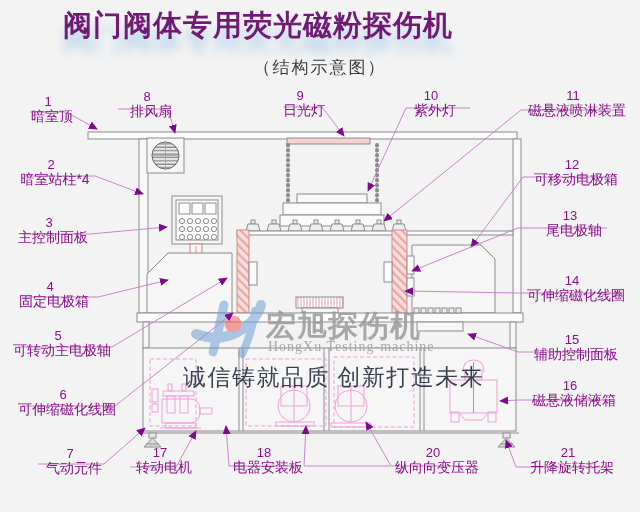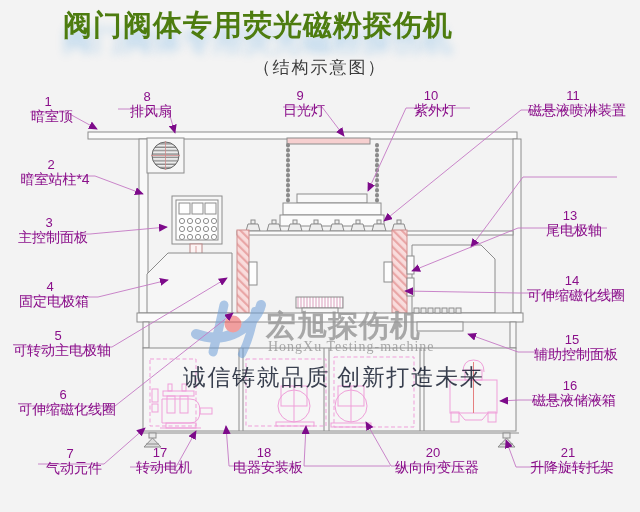--- a/index.html
+++ b/index.html
@@ -1,20 +1,20 @@
 <!DOCTYPE html>
 <html><head>
 <meta charset="utf-8">
 <style>
   html,body{margin:0;padding:0;}
   body{font-family:"Liberation Sans","DejaVu Sans",sans-serif;}
   #canvas{position:relative;width:640px;height:512px;background:#f3f3f3;overflow:hidden;}
   #canvas svg{position:absolute;left:0;top:0;}
   .title{position:absolute;left:0;top:6px;width:516px;text-align:center;
-         font-size:29px;font-weight:bold;color:#4d7c0f;letter-spacing:1px;
+         font-size:29px;font-weight:bold;color:#701a75;letter-spacing:1px;
          text-shadow:0 15px 9px rgba(30,140,224,0.25);}
   .subtitle{position:absolute;left:0;top:56px;width:640px;text-align:center;
          font-size:17px;color:#3c3c3c;letter-spacing:2px;}
   .lbl{position:absolute;transform:translateX(-50%);text-align:center;color:#8a0f8a;z-index:5;}
   .ln{display:block;font-size:13px;line-height:13px;}
   .lt{display:block;font-size:14px;line-height:16px;white-space:nowrap;padding-left:8px;}
   .wm{position:absolute;color:#979797;opacity:.82;z-index:3;pointer-events:none;
       font-family:"Liberation Serif","DejaVu Serif",serif;}
   .wm-cn{left:266px;top:306px;font-size:30px;font-weight:bold;letter-spacing:1px;}
   .wm-en{left:268px;top:339px;font-size:14px;letter-spacing:1px;}
@@ -316,20 +316,24 @@
       <span class="lt">日光灯</span>
     </div>
   <div class="lbl" style="left:431px;top:89px">
       <span class="ln">10</span>
       <span class="lt">紫外灯</span>
     </div>
   <div class="lbl" style="left:573px;top:89px">
       <span class="ln">11</span>
       <span class="lt">磁悬液喷淋装置</span>
     </div>
+  <div class="lbl" style="left:572px;top:158px">
+      <span class="ln">12</span>
+      <span class="lt">可移动电极箱</span>
+    </div>
   <div class="lbl" style="left:570px;top:209px">
       <span class="ln">13</span>
       <span class="lt">尾电极轴</span>
     </div>
   <div class="lbl" style="left:572px;top:274px">
       <span class="ln">14</span>
       <span class="lt">可伸缩磁化线圈</span>
     </div>
   <div class="lbl" style="left:572px;top:333px">
       <span class="ln">15</span>

